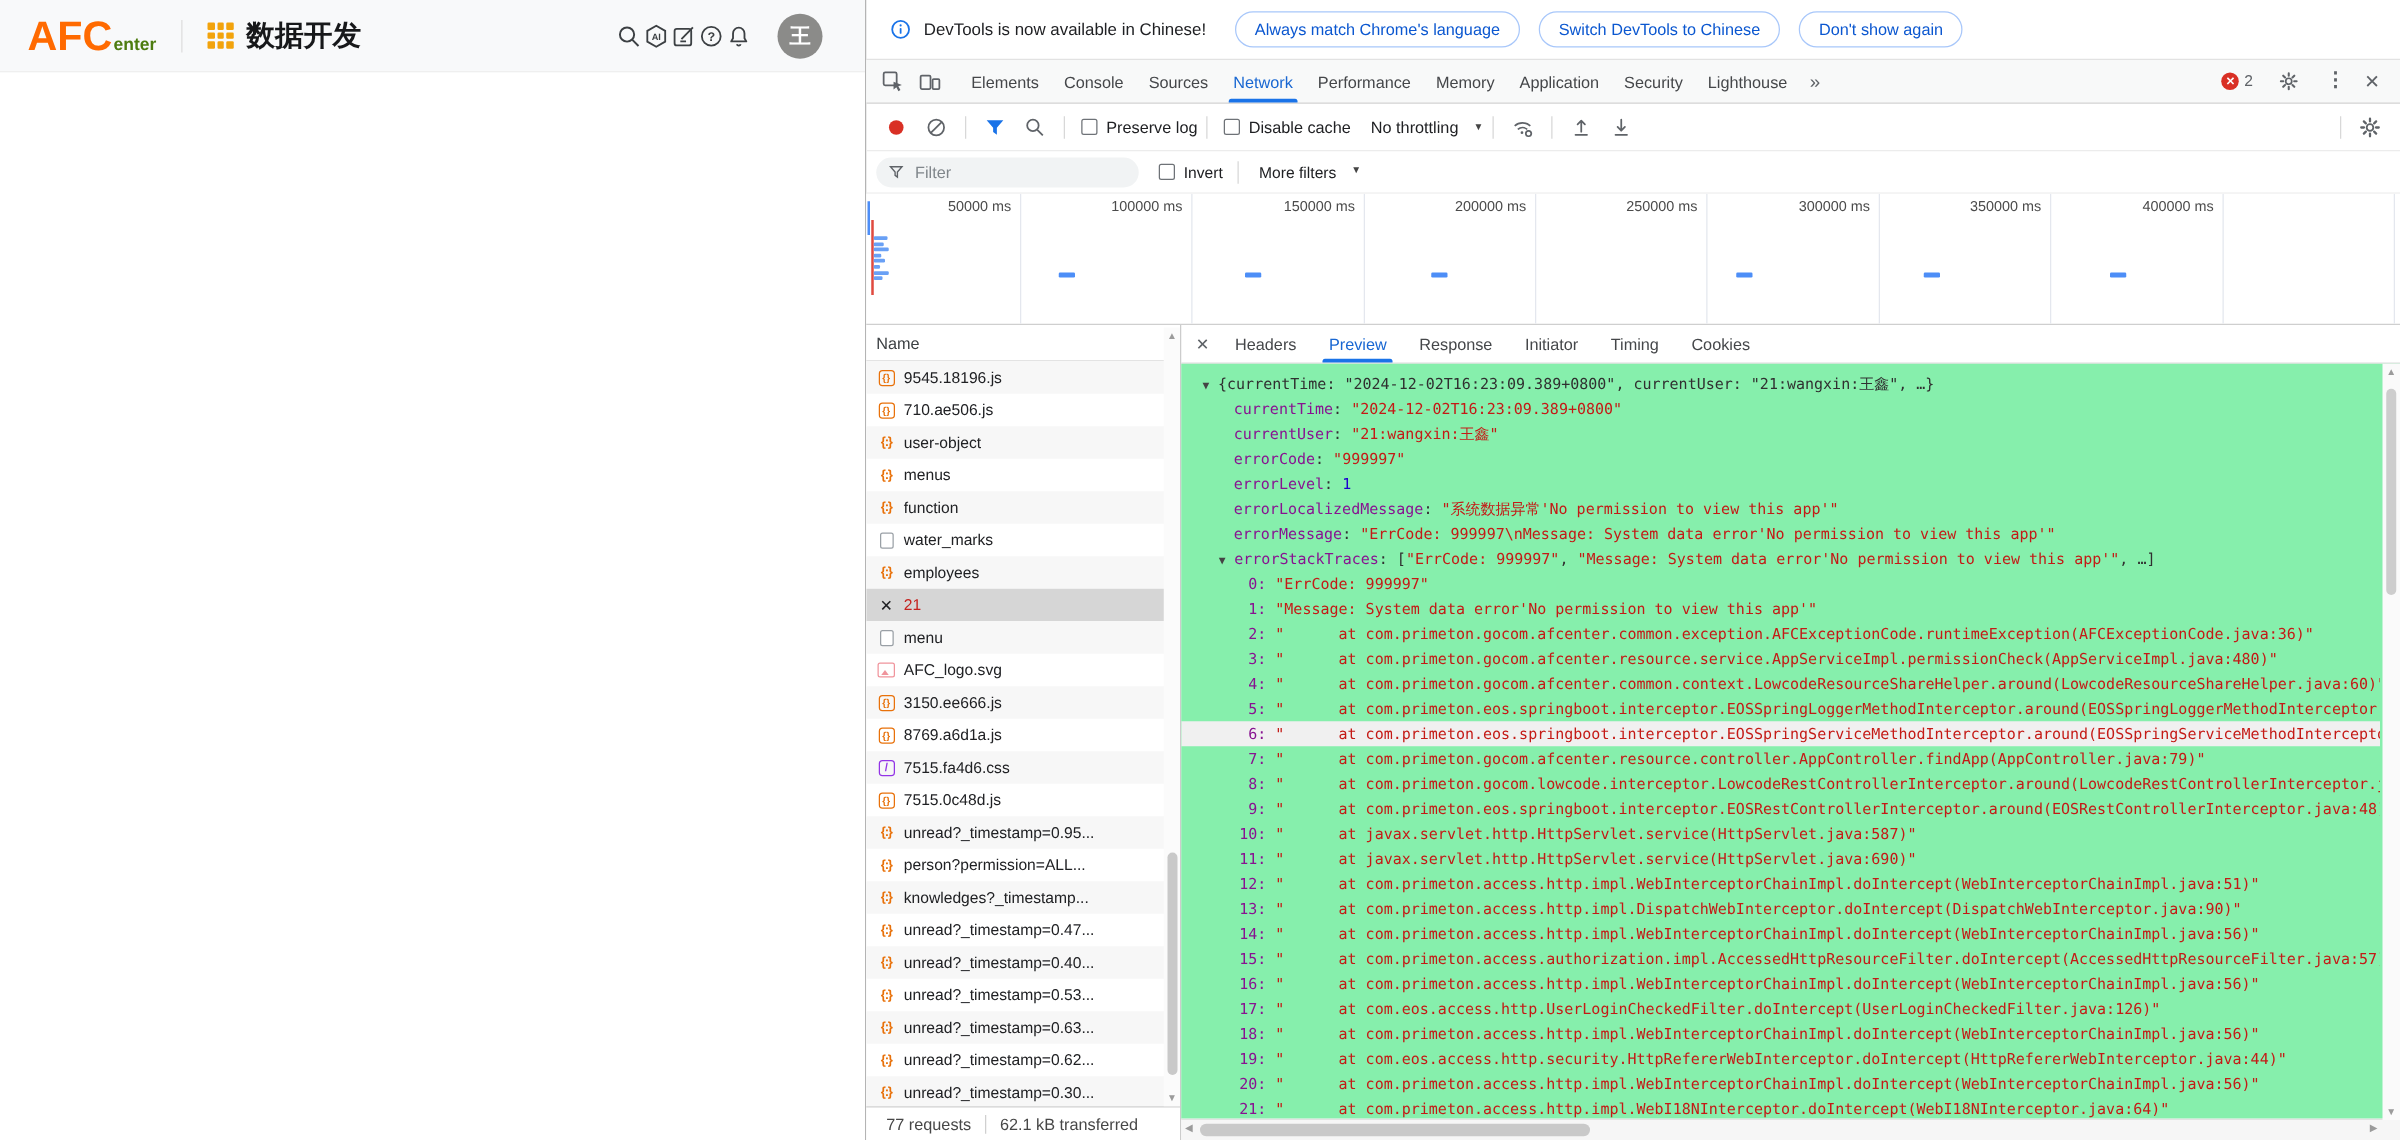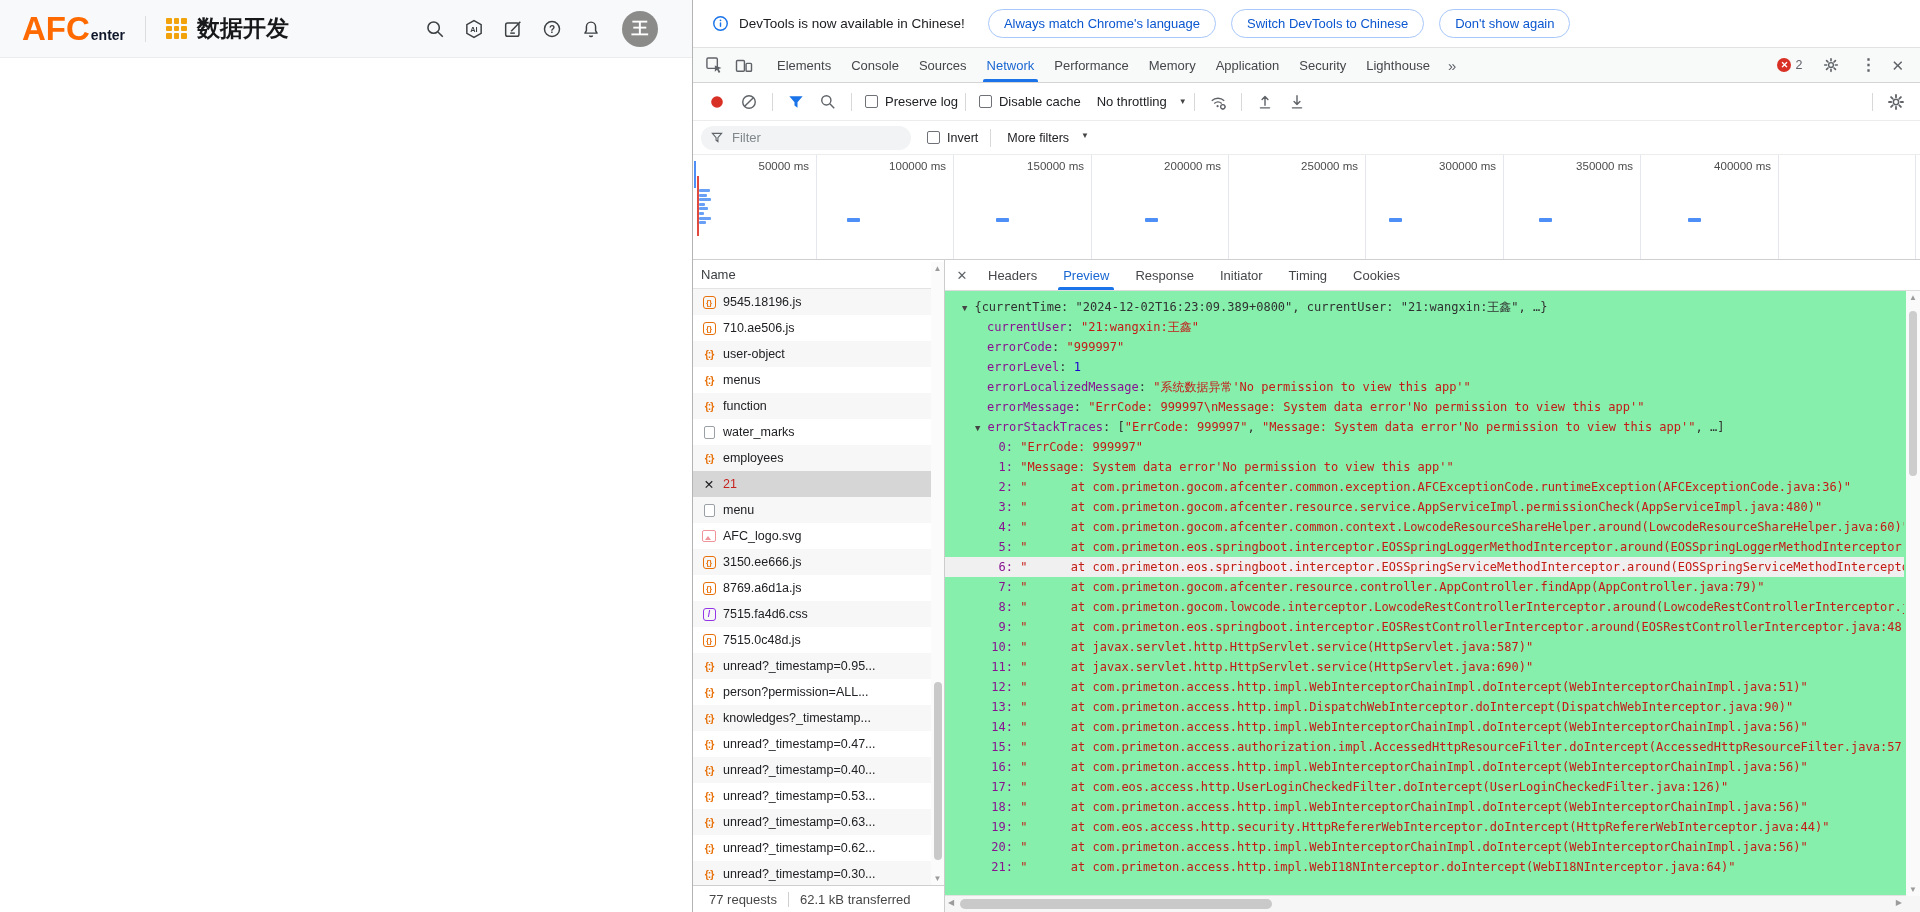--- a/index.html
+++ b/index.html
@@ -6,27 +6,27 @@
   .page{position:relative;width:1920px;height:912px;background:#fff;overflow:hidden;
         font-family:"Liberation Sans",sans-serif;color:#202124}
   svg{display:block}
 
   
   .app{position:absolute;left:0;top:0;width:692px;height:912px;background:#fff}
   .app-header{height:58px;display:flex;align-items:center;background:#f8f9fa;
               border-bottom:1px solid #ececec;padding-left:22px;box-sizing:border-box}
   .logo{display:flex;align-items:baseline;cursor:pointer}
   .logo-main{font-size:33px;font-weight:bold;color:#ff6a00;line-height:1}
-  .logo-sub{font-size:14px;font-weight:bold;color:#0f172a;margin-left:1px}
+  .logo-sub{font-size:14px;font-weight:bold;color:#4d7c0f;margin-left:1px}
   .v-div{width:1px;height:26px;background:#ddd;margin:0 20px}
   .grid-icon{width:21px;height:21px;display:grid;grid-template-columns:repeat(3,1fr);gap:2px;margin-right:10px;cursor:pointer}
   .grid-icon i{background:#f2a30c;border-radius:1px}
   .nav-title{font-size:23px;font-weight:bold;color:#17181a}
   .hdr-spacer{flex:1}
-  .hdr-icons{display:flex;align-items:center;gap:17px}
+  .hdr-icons{display:flex;align-items:center;}
   .hicon{width:22px;height:22px;color:#3c4043;cursor:pointer}
   .avatar{width:36px;height:36px;border-radius:50%;background:#8b8b89;color:#fff;display:flex;
           align-items:center;justify-content:center;font-size:17px;font-weight:bold;
           margin:0 34px 0 20px;cursor:pointer}
   .app-body{height:854px;background:#fff}
 
   
   .devtools{position:absolute;left:692px;top:0;width:1228px;height:912px;border-left:1px solid #b4b4b4;
             box-sizing:border-box;display:flex;flex-direction:column;background:#fff}
 
@@ -553,20 +553,21 @@
               <div class="dtab">Headers</div>
               <div class="dtab active">Preview</div>
               <div class="dtab">Response</div>
               <div class="dtab">Initiator</div>
               <div class="dtab">Timing</div>
               <div class="dtab">Cookies</div>
             </div>
         </div>
         <div class="pcontent" id="preview-lines">
             <div class="pline indent-root"><span class="tri">▼</span><span class="plain">{currentTime: "2024-12-02T16:23:09.389+0800", currentUser: "21:wangxin:王鑫", …}</span></div>
+            <div class="pline indent-prop"><span class="key">currentTime</span><span class="plain">: </span><span class="val-string">"2024-12-02T16:23:09.389+0800"</span></div>
             <div class="pline indent-prop"><span class="key">currentUser</span><span class="plain">: </span><span class="val-string">"21:wangxin:王鑫"</span></div>
             <div class="pline indent-prop"><span class="key">errorCode</span><span class="plain">: </span><span class="val-string">"999997"</span></div>
             <div class="pline indent-prop"><span class="key">errorLevel</span><span class="plain">: </span><span class="val-number">1</span></div>
             <div class="pline indent-prop"><span class="key">errorLocalizedMessage</span><span class="plain">: </span><span class="val-string">"系统数据异常'No permission to view this app'"</span></div>
             <div class="pline indent-prop"><span class="key">errorMessage</span><span class="plain">: </span><span class="val-string">"ErrCode: 999997\nMessage: System data error'No permission to view this app'"</span></div>
             <div class="pline indent-arr"><span class="tri">▼</span><span class="key">errorStackTraces</span><span class="plain">: [</span><span class="val-string">"ErrCode: 999997"</span><span class="plain">, </span><span class="val-string">"Message: System data error'No permission to view this app'"</span><span class="plain">, …]</span></div>
             <div class="pline indent-item"><span class="key idx">0:</span><span class="plain"> </span><span class="val-string">"ErrCode: 999997"</span></div>
             <div class="pline indent-item"><span class="key idx">1:</span><span class="plain"> </span><span class="val-string">"Message: System data error'No permission to view this app'"</span></div>
             <div class="pline indent-item"><span class="key idx">2:</span><span class="plain"> </span><span class="val-string">"      at com.primeton.gocom.afcenter.common.exception.AFCExceptionCode.runtimeException(AFCExceptionCode.java:36)"</span></div>
             <div class="pline indent-item"><span class="key idx">3:</span><span class="plain"> </span><span class="val-string">"      at com.primeton.gocom.afcenter.resource.service.AppServiceImpl.permissionCheck(AppServiceImpl.java:480)"</span></div>

